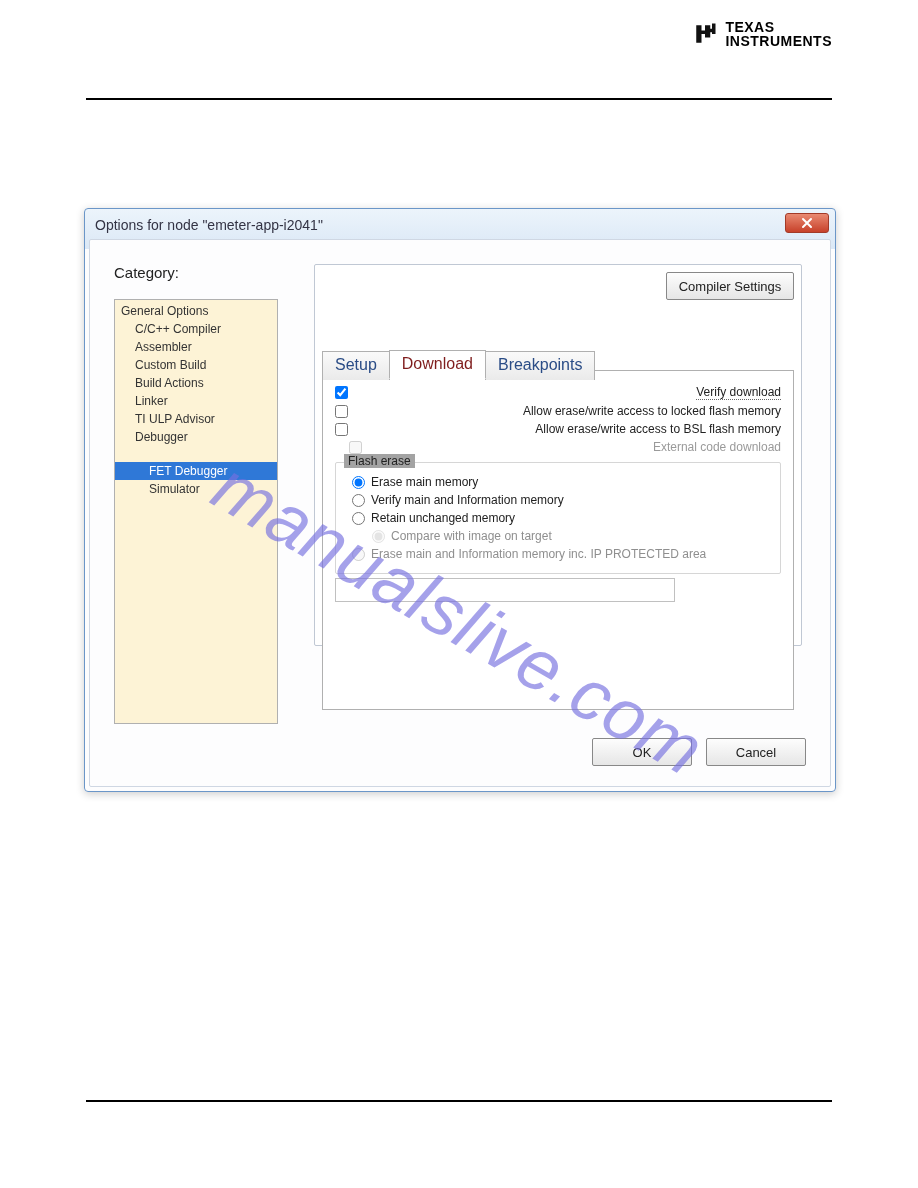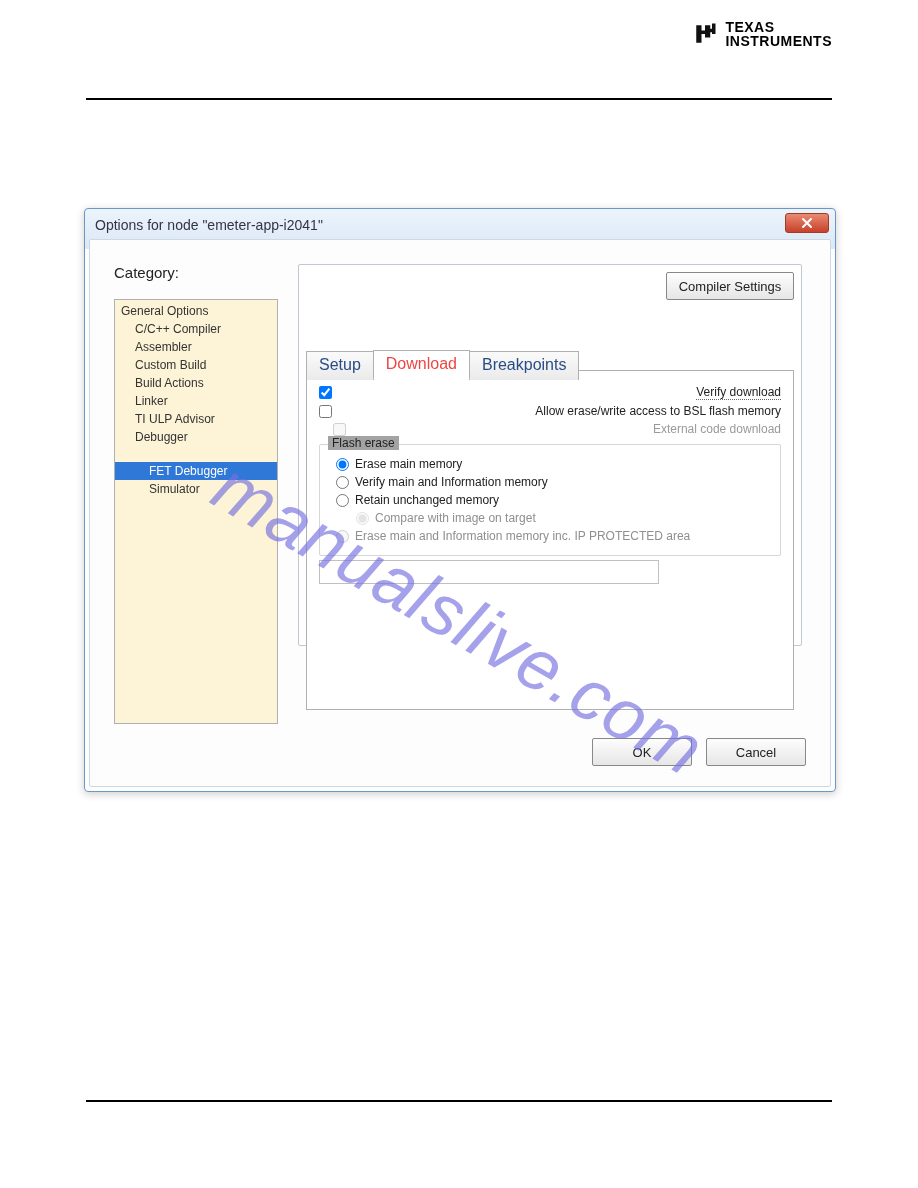--- a/index.html
+++ b/index.html
@@ -35,21 +35,21 @@
     background:linear-gradient(#e98a72,#c7412a); border:1px solid #a23a28; border-radius:3px;
     display:flex; align-items:center; justify-content:center; color:#fff; font-weight:bold;
     font-size:13px; cursor:pointer;
   }
 
   .client {
     position:absolute; top:30px; left:4px; right:4px; bottom:4px;
     background:#fdfdfe; border:1px solid #cfd7e3; border-radius:2px;
     padding:24px 24px 20px 24px; display:flex; flex-direction:column;
   }
-  .upper { display:flex; gap:16px; flex:1; }
+  .upper { display:flex; gap:32px; flex:1; }
   .leftcol { width:164px; display:flex; flex-direction:column; }
   .cat-label { font-size:15px; color:#222; margin-bottom:18px; }
   .cat-list {
     border:1px solid #b0b0b0; background:#fdf3d6; flex:1; font-size:12px; color:#333;
     padding:2px 0; overflow:hidden;
   }
   .cat-item { padding:2px 6px; cursor:pointer; white-space:nowrap; }
   .cat-item.indent { padding-left:20px; }
   .cat-item.indent2 { padding-left:34px; }
   .cat-item.selected { background:#2f78d7; color:#fff;margin-top:16px; }
@@ -63,21 +63,21 @@
   .panel {
     position:absolute; top:0; left:4px; right:4px; height:382px;
     border:1px solid #c0c8d4; border-radius:2px; background:#fff;
   }
   .tabs { position:absolute; top:86px; left:12px; display:flex; font-size:16px; z-index:2; }
   .tab {
     padding:4px 12px 5px 12px; background:linear-gradient(#fafafa,#eaeaea);
     border:1px solid #b0b0b0; border-bottom:none; margin-right:-1px; cursor:pointer;
     position:relative; top:1px; color:#2a4c86;
   }
-  .tab.active { background:#fff; color:#ef4444; font-weight:normal; top:0; border-bottom:1px solid #fff; z-index:3; }
+  .tab.active { background:#fff; color:#7f1d1d; font-weight:normal; top:0; border-bottom:1px solid #fff; z-index:3; }
   .tabpage {
     position:absolute; top:106px; left:12px; right:12px; bottom:14px;
     border:1px solid #b0b0b0; background:#fff; padding:12px 12px 10px 12px;
     font-size:12px; color:#222;
   }
   .chk-row { display:flex; align-items:center; gap:6px; margin:2px 0 4px 0;justify-content:space-between; }
   .chk-row input { width:13px; height:13px; }
   .chk-row.disabled { color:#9a9a9a;margin-left:14px; }
   .fieldset {
     border:1px solid #d6d6d6; border-radius:2px; margin-top:8px; padding:10px 10px 8px 10px;
@@ -154,20 +154,24 @@
           <div class="tab">Breakpoints</div>
         </div>
 
         <div class="tabpage">
           <div class="chk-row">
             <input type="checkbox" checked="" style="">
             <span style="border-bottom:1px dotted #666">Verify download</span>
           </div>
           <div class="chk-row">
             <input type="checkbox" style="">
+            <span>Allow erase/write access to locked flash memory</span>
+          </div>
+          <div class="chk-row">
+            <input type="checkbox" style="">
             <span>Allow erase/write access to BSL flash memory</span>
           </div>
           <div class="chk-row disabled">
             <input type="checkbox" disabled="" style="">
             <span>External code download</span>
           </div>
 
           <div class="fieldset">
             <span class="legend">Flash erase</span>
             <div class="radio-row">

